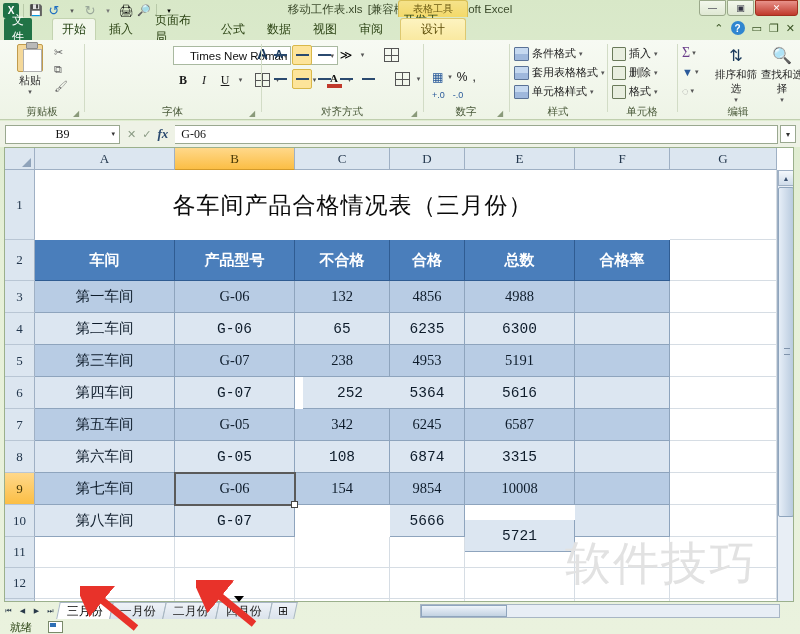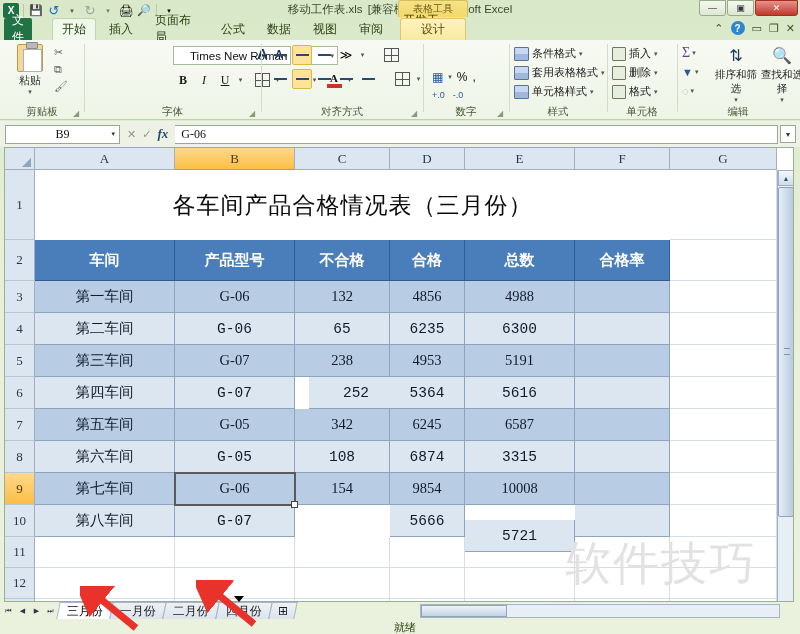--- a/index.html
+++ b/index.html
@@ -187,21 +187,21 @@
           border:1px solid #a8b6c4; border-bottom:none; margin-right:-1px;
           transform: skewX(-12deg); }
   .stab span { transform: skewX(12deg); }
   .stab.active { background:#fff; font-weight:normal; color:#000; }
   .stab.newsheet { padding:0 7px; }
   .hscrollarea { position:absolute; left:420px; top:2px; width:360px; height:14px;
                  background:#e8eef5; border:1px solid #a8b6c4; }
   .hs-thumb { position:absolute; left:0; top:0; width:86px; height:12px;
               background:linear-gradient(to bottom,#eef4fa,#c3d2e2); border:1px solid #8fa5bd; }
   .statusbar { position:absolute; left:0; top:620px; width:800px; height:14px;
-               display:flex; align-items:center;flex-direction:column; }
+               display:flex; align-items:center; }
   .status-txt { margin-left:10px; font-size:11px; color:#2c4414; }
   .status-ic { margin-left:16px; width:15px; height:12px; background:#fff; border:1px solid #7a8a6a;
                position:relative; }
   .status-ic:after { content:""; position:absolute; left:1px; top:1px; width:6px; height:4px;
                      background:#2f6fb5; }
   .droptri { position:absolute; left:234px; top:596px; width:0; height:0;
              border-left:5px solid transparent; border-right:5px solid transparent;
              border-top:6px solid #000; z-index:8; }
 
   
@@ -546,21 +546,21 @@
       <div class="tblcell odd" style="left:0px;   top:175px; width:140px; height:32px;">第三车间</div>
       <div class="tblcell odd" style="left:140px; top:175px; width:120px; height:32px;">G-07</div>
       <div class="tblcell odd" style="left:260px; top:175px; width:95px;  height:32px;">238</div>
       <div class="tblcell odd" style="left:355px; top:175px; width:75px;  height:32px;">4953</div>
       <div class="tblcell odd" style="left:430px; top:175px; width:110px; height:32px;">5191</div>
       <div class="tblcell odd" style="left:540px; top:175px; width:95px;  height:32px;"></div>
       <div class="gcell" style="left:635px; top:175px; width:107px; height:32px;"></div>
 
       <div class="tblcell even" style="left:0px;   top:207px; width:140px; height:32px;">第四车间</div>
       <div class="tblcell even" style="left:140px; top:207px; width:120px; height:32px;">G-07</div>
-      <div class="tblcell even" style="left:274px; top:207px; width:95px;  height:32px;">252</div>
+      <div class="tblcell even" style="left:268px; top:207px; width:95px;  height:32px;">252</div>
       <div class="tblcell even" style="left:355px; top:207px; width:75px;  height:32px;">5364</div>
       <div class="tblcell even" style="left:430px; top:207px; width:110px; height:32px;">5616</div>
       <div class="tblcell even" style="left:540px; top:207px; width:95px;  height:32px;"></div>
       <div class="gcell" style="left:635px; top:207px; width:107px; height:32px;"></div>
 
       <div class="tblcell odd" style="left:0px;   top:239px; width:140px; height:32px;">第五车间</div>
       <div class="tblcell odd" style="left:140px; top:239px; width:120px; height:32px;">G-05</div>
       <div class="tblcell odd" style="left:260px; top:239px; width:95px;  height:32px;">342</div>
       <div class="tblcell odd" style="left:355px; top:239px; width:75px;  height:32px;">6245</div>
       <div class="tblcell odd" style="left:430px; top:239px; width:110px; height:32px;">6587</div>

